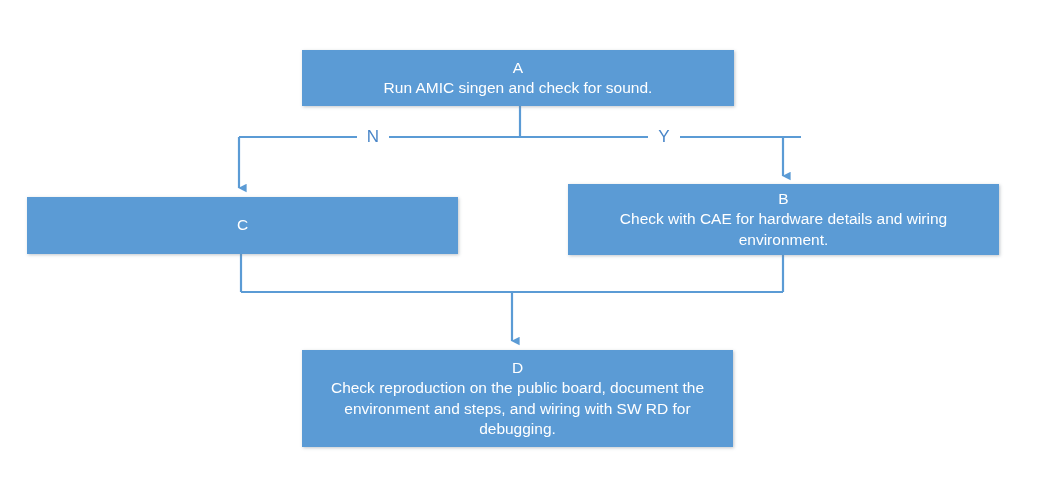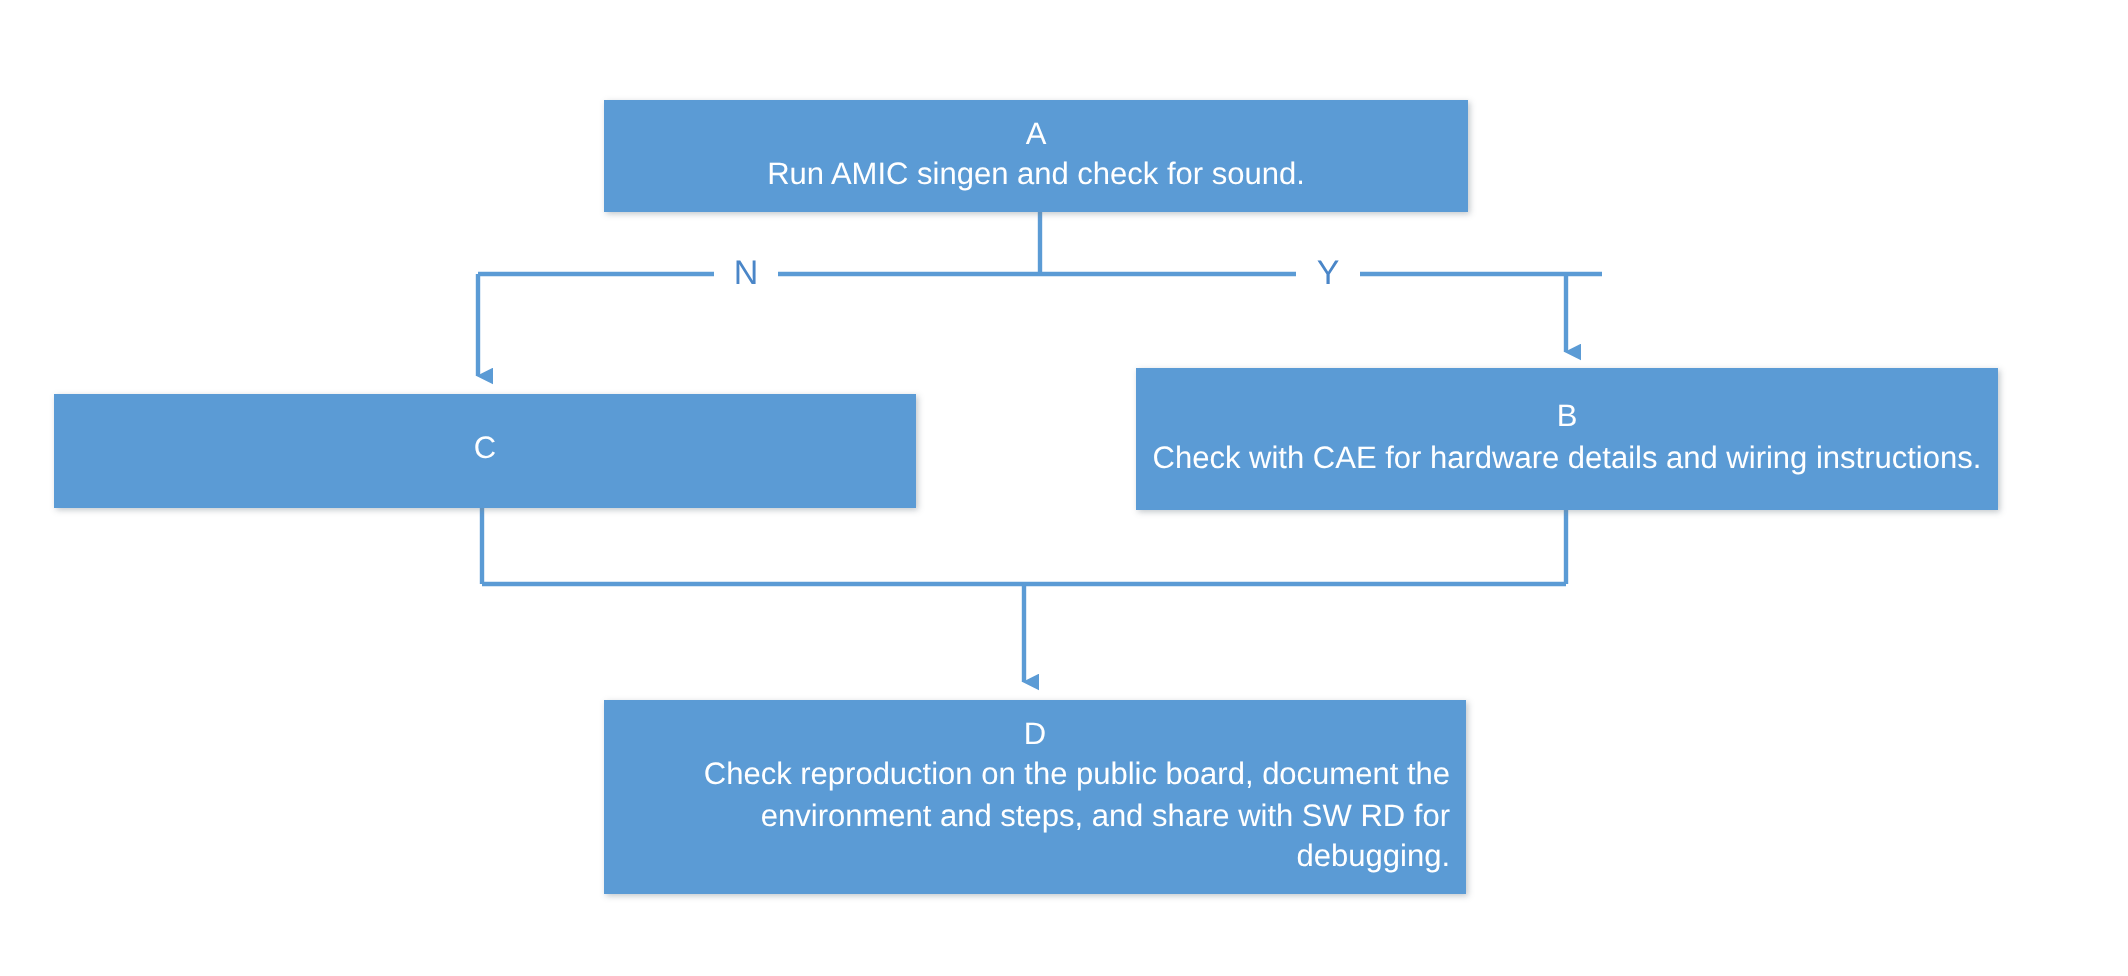--- a/index.html
+++ b/index.html
@@ -42,21 +42,20 @@
   }
   .node .node-id {
     display: block;
     font-size: 15.5px;
     line-height: 1.32;
   }
   .node .node-text {
     display: block;
     font-size: 15.5px;
     line-height: 1.32;
-    text-align: right;
   }
   .edge-label {
     position: absolute;
     color: #4A86C8;
     font-size: 17px;
     line-height: 1;
     background: #ffffff;
     padding: 0 5px;
     text-align: center;
   }
@@ -110,25 +109,25 @@
     <span class="node-id">A</span>
     <span class="node-text">Run AMIC singen and check for sound.</span>
   </div>
 
   <div class="node" style="left:27px; top:197px; width:431px; height:57px;">
     <span class="node-id">C</span>
   </div>
 
   <div class="node" style="left:568px; top:184px; width:431px; height:71px;">
     <span class="node-id">B</span>
-    <span class="node-text">Check with CAE for hardware details and wiring instructions.</span>
+    <span class="node-text">Check with CAE for hardware details and wiring environment.</span>
   </div>
 
   <div class="node" style="left:302px; top:350px; width:431px; height:97px;">
     <span class="node-id">D</span>
-    <span class="node-text">Check reproduction on the public board, document the environment and steps, and share with SW RD for debugging.</span>
+    <span class="node-text">Check reproduction on the public board, document the environment and steps, and wiring with SW RD for debugging.</span>
   </div>
 
   <div class="edge-label" style="left:357px; top:128px; width:22px;">N</div>
 
   <div class="edge-label" style="left:648px; top:128px; width:22px;">Y</div>
 
 </div>
 
 </body></html>

